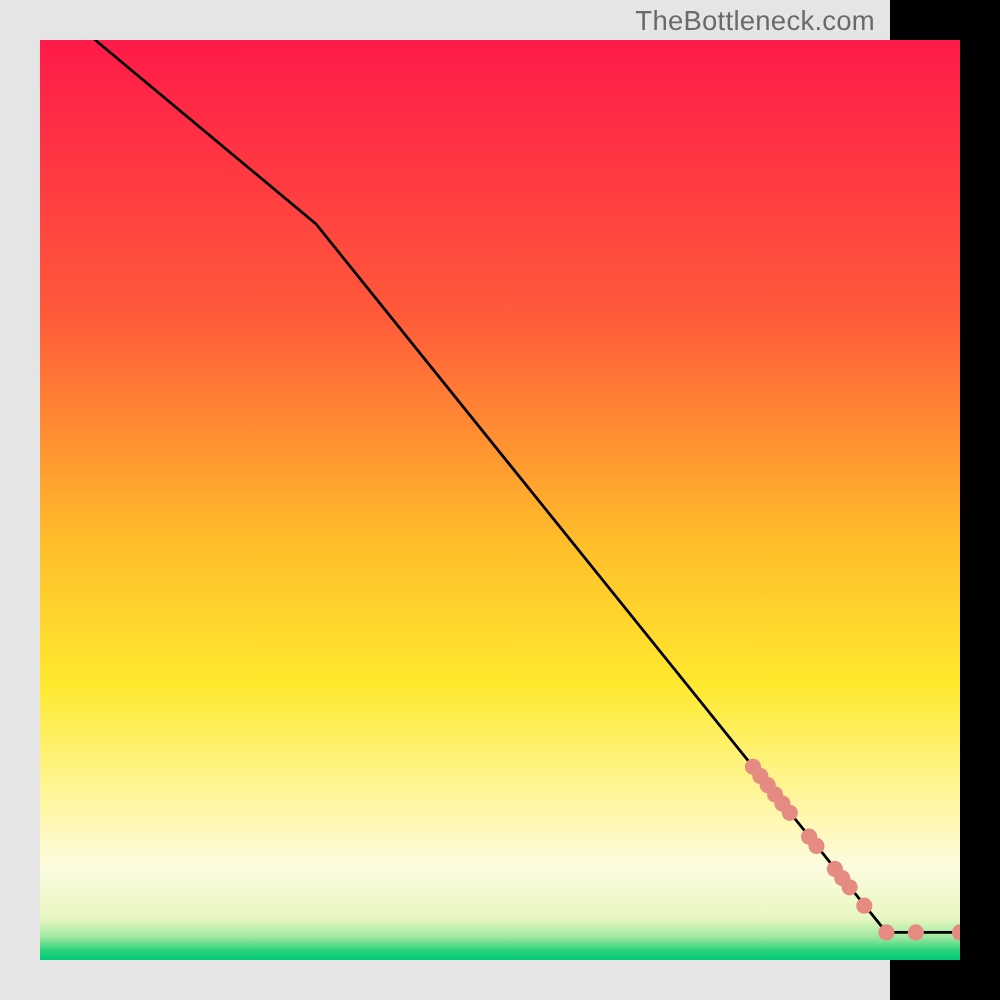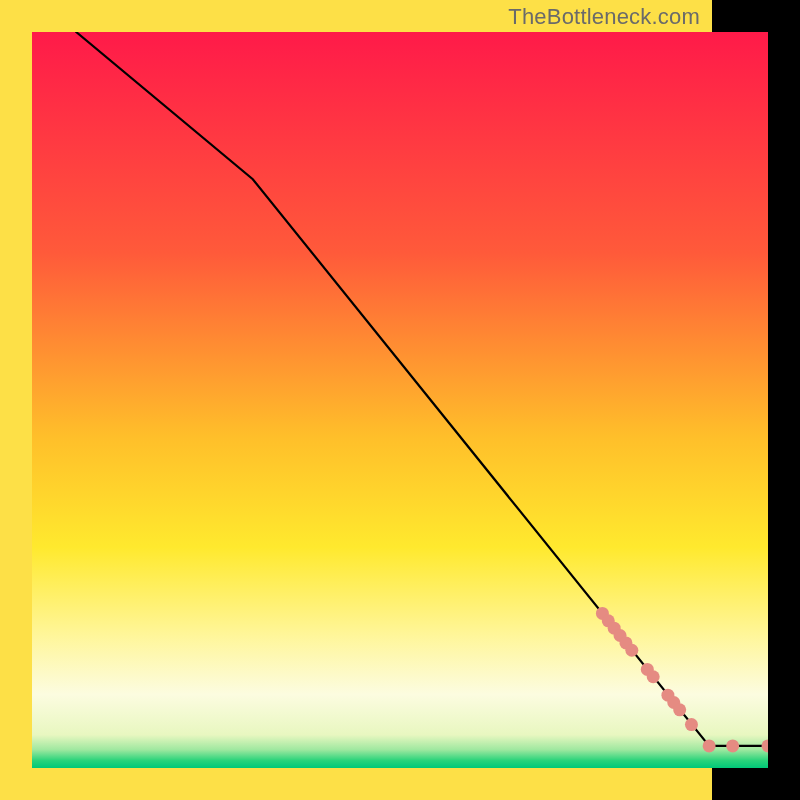--- a/index.html
+++ b/index.html
@@ -1,21 +1,21 @@
 <!DOCTYPE html>
 <html><head>
 <meta charset="utf-8">
 <style>
   * { margin: 0; padding: 0; box-sizing: border-box; }
   html, body { width: 800px; height: 800px; background: #000; overflow: hidden; }
   .frame {
     position: relative;
     width: 712px;
     height: 800px;
-    background: #fde047;
+    background: #e5e5e5;
   }
   .watermark {
     position: absolute;
     top: 4px;
     right: 12px;
     font-family: Arial, Helvetica, sans-serif;
     font-size: 22px;
     color: #6a6a6a;
     letter-spacing: 0.2px;
     user-select: none;

